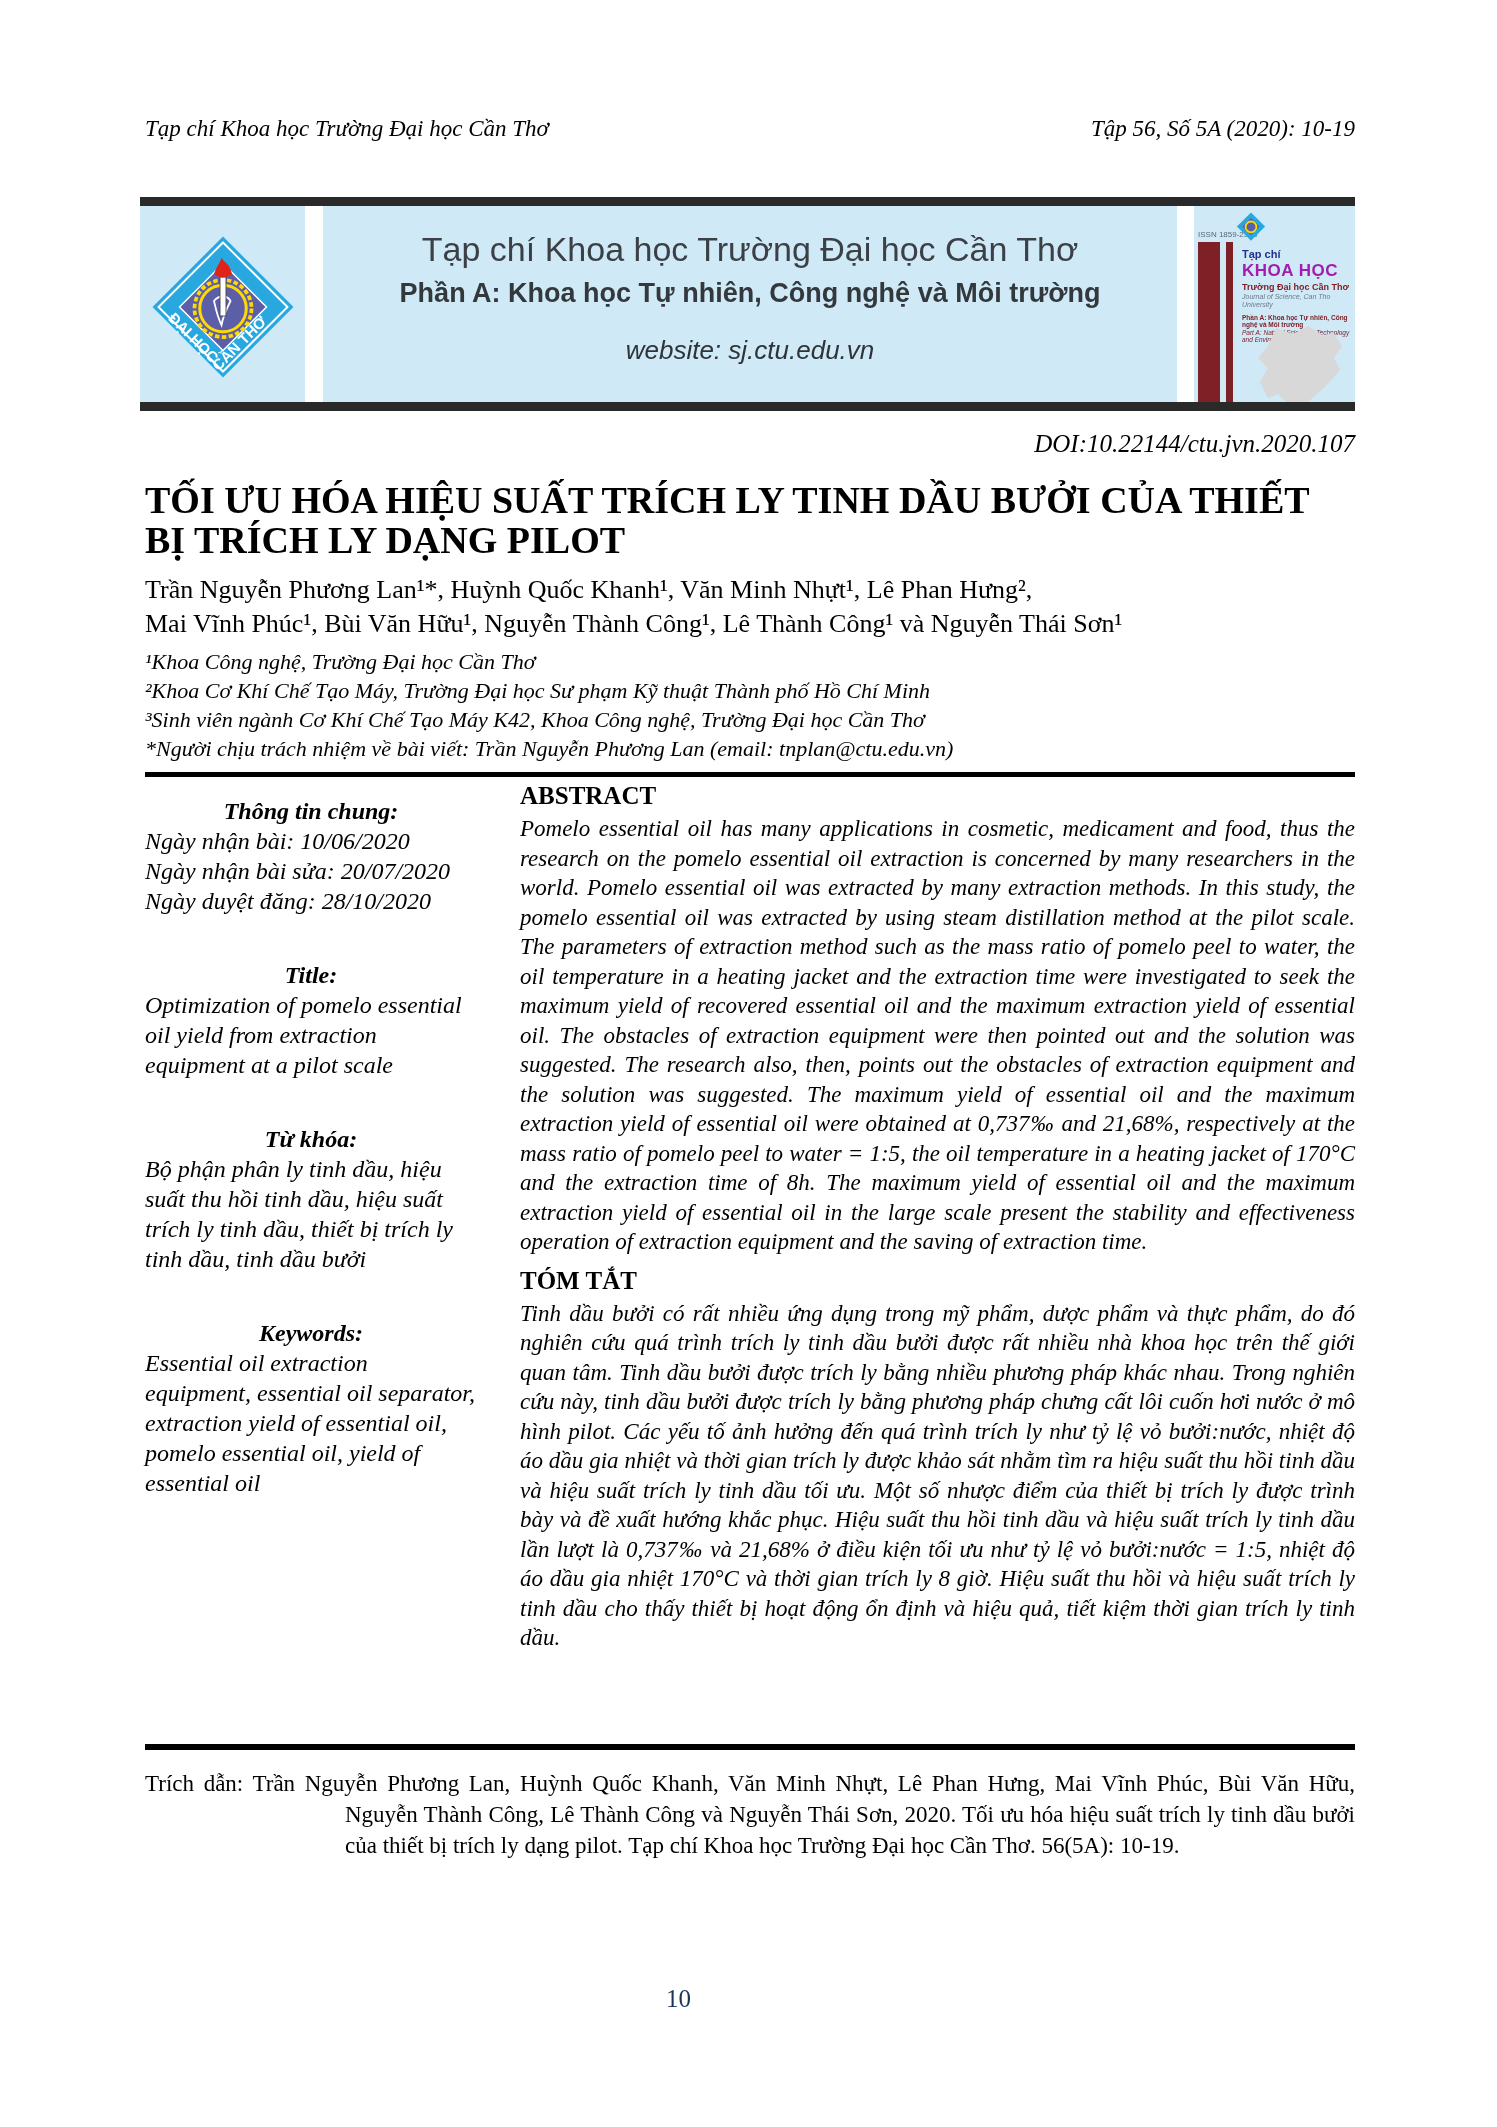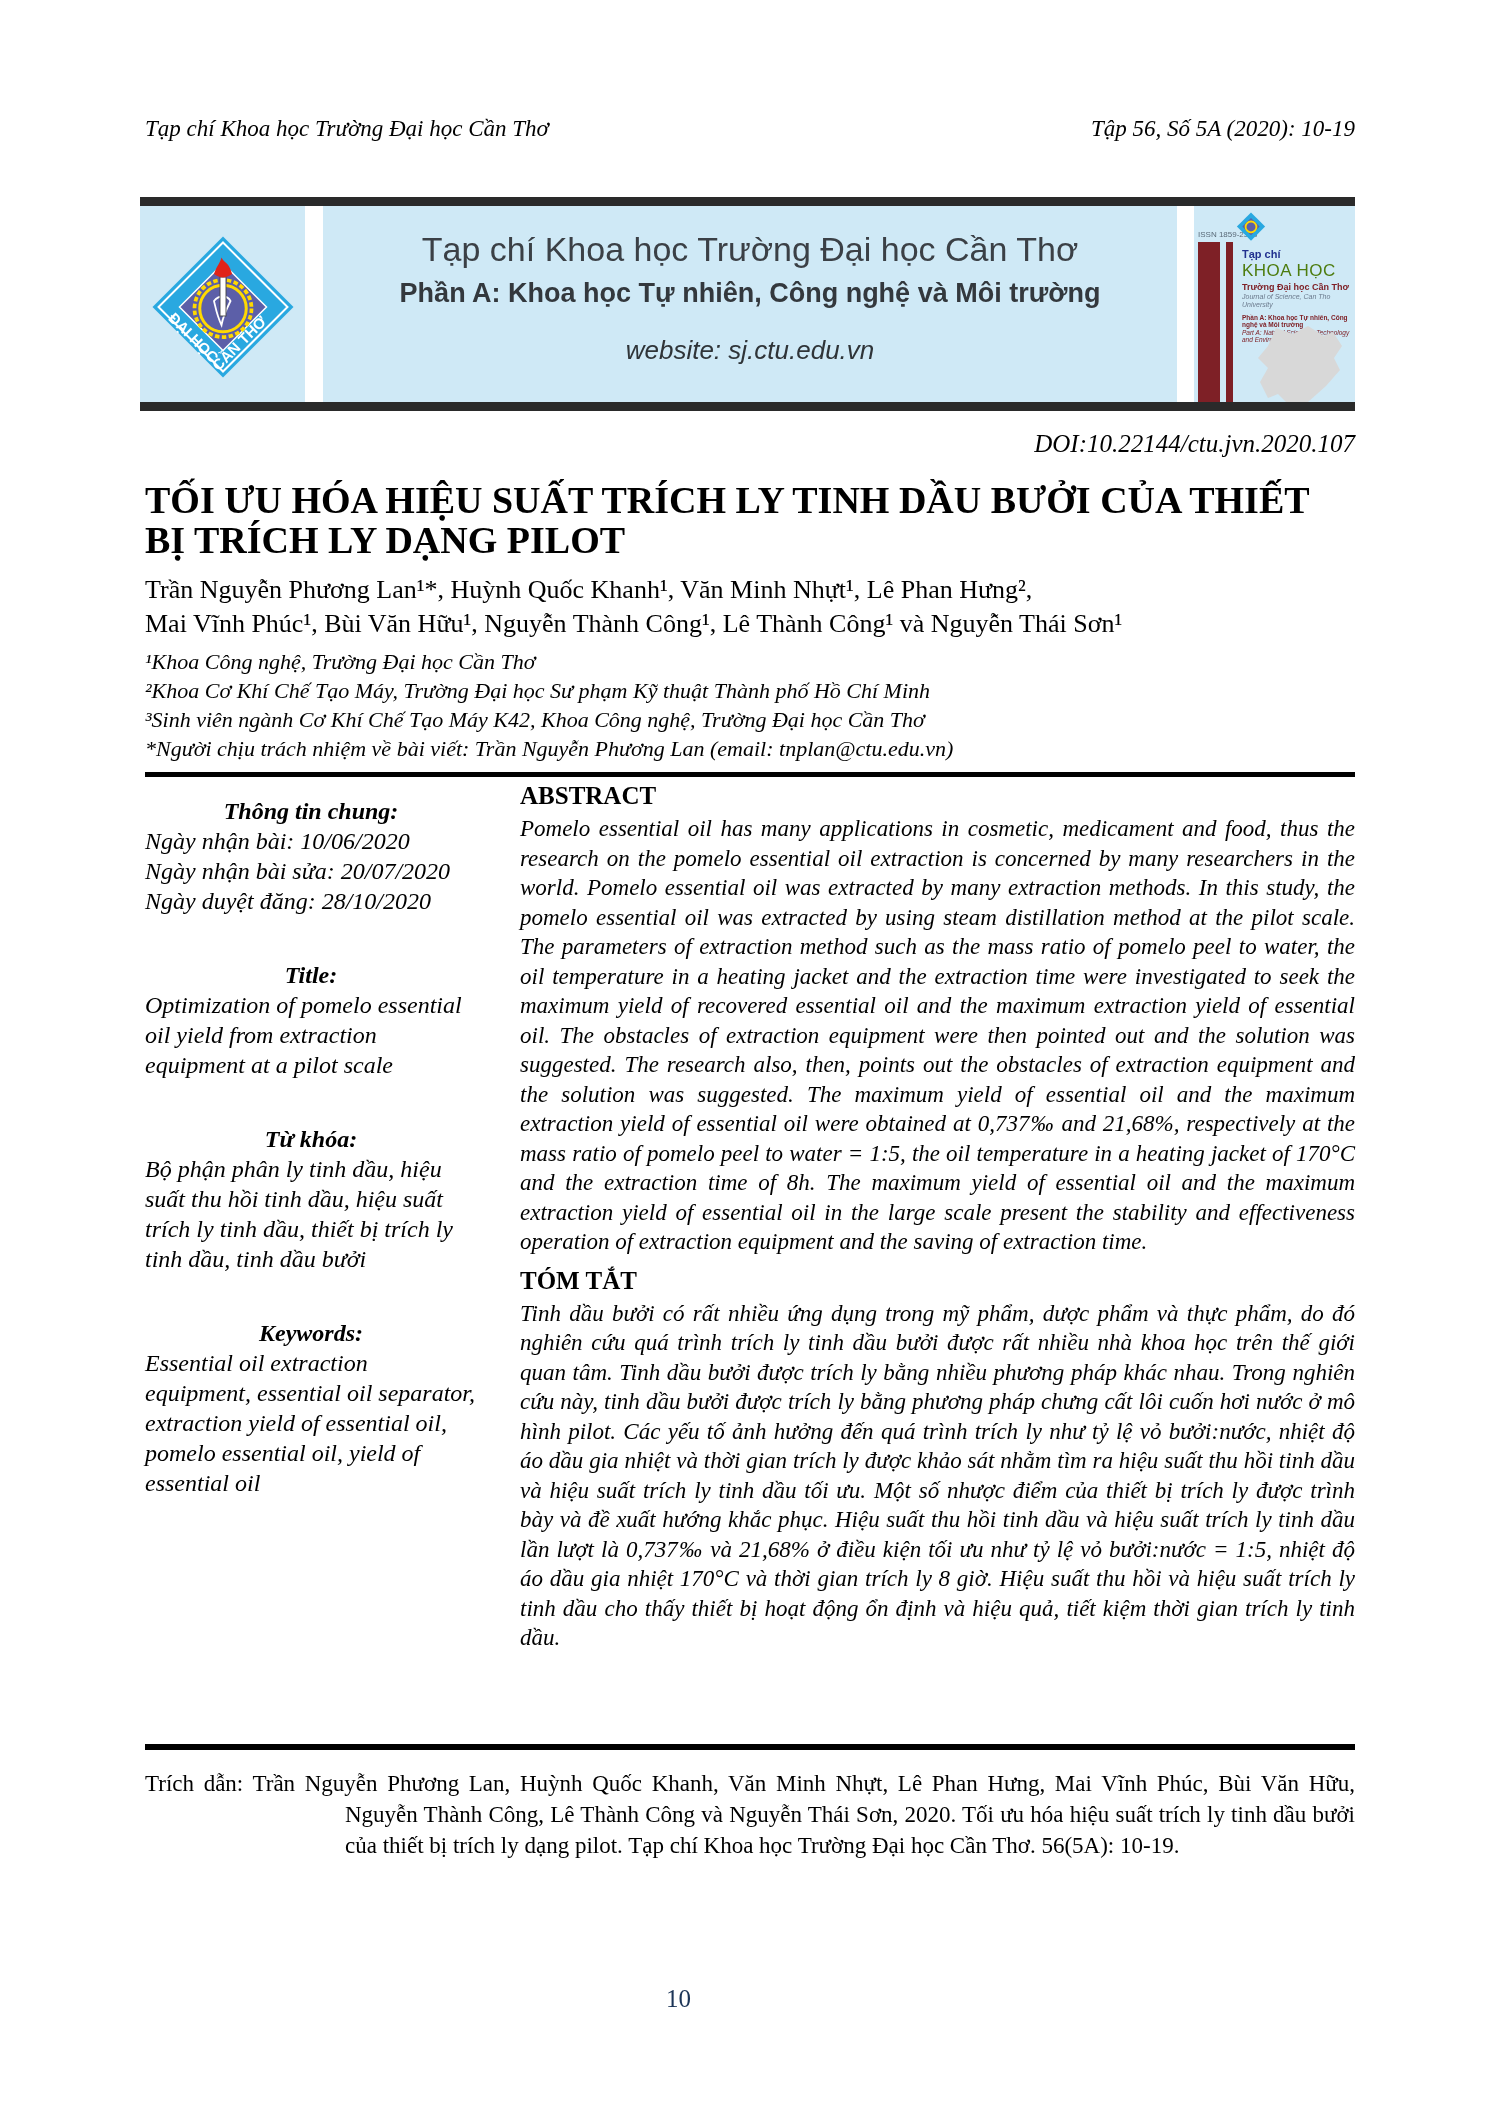--- a/index.html
+++ b/index.html
@@ -25,21 +25,21 @@
   
   .cover-cell{width:178px;background:#ffffff;position:relative;}
   .cover{position:absolute;left:17px;top:0;right:0;bottom:0;background:#cfe9f6;overflow:hidden;
         font-family:"Liberation Sans","DejaVu Sans",sans-serif;}
   .cover-issn{position:absolute;left:4px;top:24px;font-size:8px;color:#5a6a78;}
   .cover-stripe1{position:absolute;left:4px;top:36px;bottom:0;width:22px;background:#7e2026;}
   .cover-stripe2{position:absolute;left:32px;top:36px;bottom:0;width:7px;background:#7e2026;}
   .cover-logo{position:absolute;left:42px;top:5px;}
   .cover-text{position:absolute;left:48px;top:42px;width:110px;line-height:1.15;}
   .cover-t1{font-size:11px;font-weight:bold;color:#22318f;}
-  .cover-t2{font-size:17px;font-weight:normal;color:#4d7c0f;letter-spacing:.5px;}
+  .cover-t2{font-size:17px;font-weight:bold;color:#a21caf;letter-spacing:.5px;}
   .cover-t3{font-size:9px;font-weight:bold;color:#7e2026;margin-top:2px;}
   .cover-t4{font-size:7px;font-style:italic;color:#6b7a8d;}
   .cover-t5{font-size:6.5px;font-weight:bold;color:#7e2026;margin-top:5px;}
   .cover-t6{font-size:6.5px;font-style:italic;color:#7e2026;}
   .cover-map{position:absolute;left:44px;top:118px;}
 
   
   .article{position:absolute;left:145px;top:430px;width:1210px;}
   .doi{text-align:right;font-style:italic;font-size:25px;}
   .title{font-size:38px;font-weight:bold;line-height:40px;margin-top:22px;}

